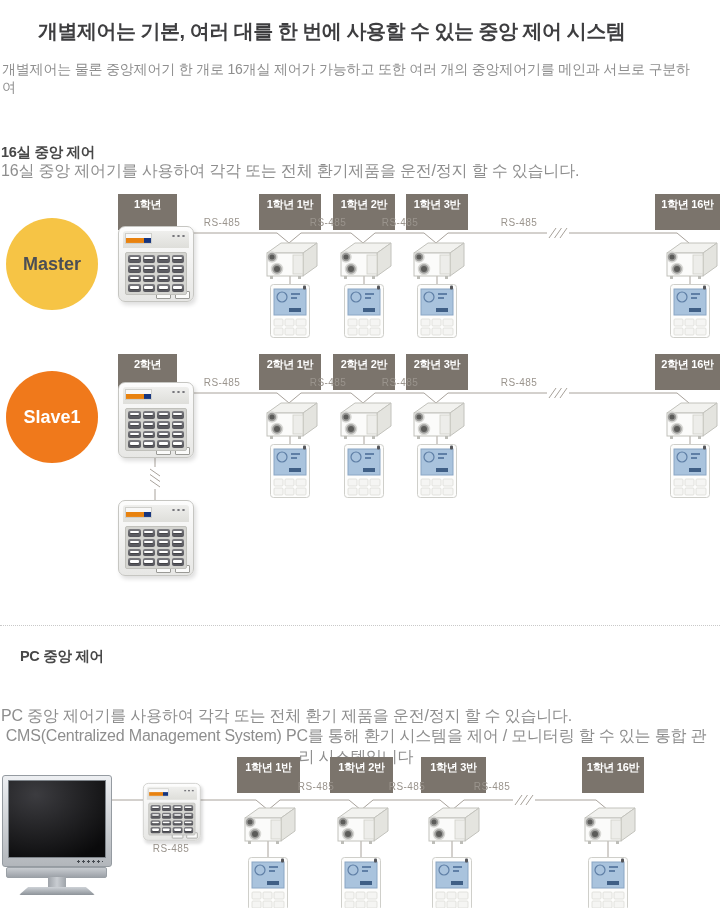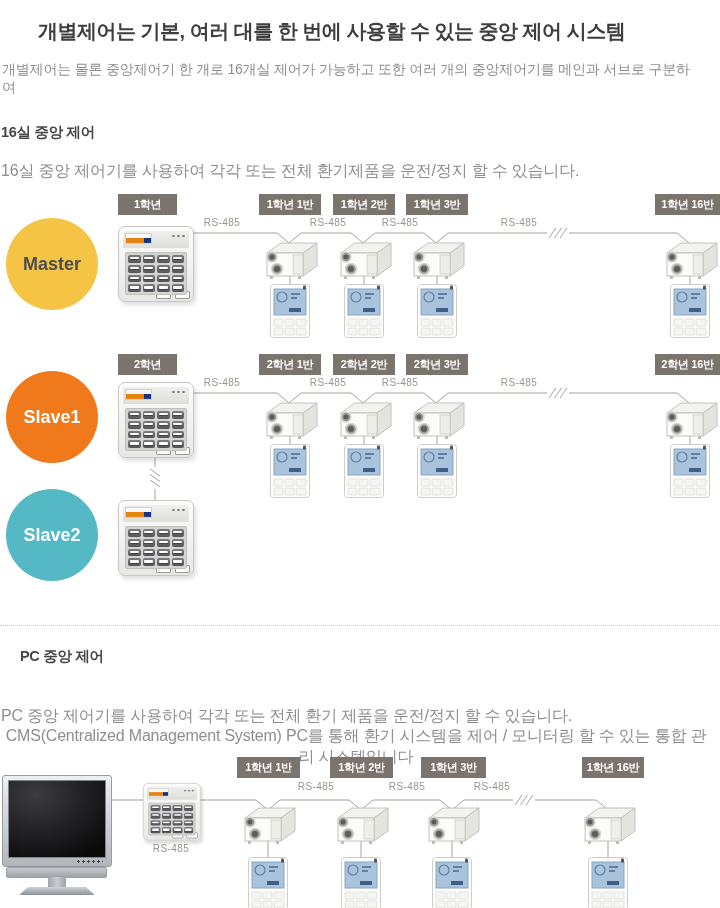--- a/index.html
+++ b/index.html
@@ -6,34 +6,34 @@
   #canvas{position:relative;width:720px;height:908px;background:#fff;overflow:hidden;
           font-family:"Liberation Sans",sans-serif;}
 
   
   .page-title{position:absolute;left:1px;top:5px;width:700px;font-size:20px;font-weight:700;
               color:#3e3e40;letter-spacing:-0.5px;padding-left:37px;}
   .intro{position:absolute;left:2px;width:700px;font-size:14px;color:#8e8e8e;letter-spacing:-0.2px;}
   .intro1{top:47px;} .intro2{top:69px;}
   .sec-heading{position:absolute;left:1px;font-size:14.5px;font-weight:700;color:#474747;letter-spacing:-0.3px;}
   .sec-desc{position:absolute;left:1px;width:710px;font-size:16px;color:#8e8e8e;letter-spacing:-0.2px;}
-  .h16{top:111px;} .d16{top:145px;}
+  .h16{top:131px;} .d16{top:145px;}
   .hpc{top:635px;padding-left:19px;} .dpc1{top:690px;} .dpc2{top:710px;text-align:center;}
 
   .divider{position:absolute;left:0;top:625px;width:720px;border-top:1px dotted #c9c9c9;}
 
   
   .node{position:absolute;width:92px;height:92px;border-radius:50%;display:flex;
         align-items:center;justify-content:center;font-size:18px;font-weight:600;}
   .node-master{left:6px;top:218px;background:#f6c445;color:#4b4e55;}
   .node-slave1{left:6px;top:371px;background:#f0791b;color:#fff;}
   .node-slave2{left:6px;top:489px;background:#55b9c5;color:#fff;}
 
   
-  .room-label{position:absolute;height:21px;line-height:21px;background:#7b746c;color:#fff;
+  .room-label{position:absolute;height:36px;line-height:21px;background:#7b746c;color:#fff;
               font-size:11px;font-weight:700;text-align:center;letter-spacing:-0.3px;}
   .rt1{top:194px;} .rt2{top:354px;} .rtp{top:757px;}
   .gl{left:118px;width:59px;}
   .r1a{left:259px;width:62px;} .r1b{left:333px;width:62px;} .r1c{left:406px;width:62px;} .r1d{left:655px;width:65px;}
   .rpa{left:237px;width:63px;} .rpb{left:330px;width:63px;} .rpc{left:421px;width:65px;} .rpd{left:582px;width:62px;}
 
   
   .rs{position:absolute;font-size:10px;color:#9a948d;letter-spacing:0.4px;transform:translateX(-50%);white-space:nowrap;}
   .rsy1{top:217px;} .rsy2{top:377px;} .rsyp{top:781px;}
   .rsx1{left:222px;} .rsx2{left:328px;} .rsx3{left:400px;} .rsx4{left:519px;}
@@ -174,21 +174,20 @@
             <line x1="-9" y1="5" x2="-2" y2="-5"></line>
             <line x1="-3.5" y1="5" x2="3.5" y2="-5"></line>
             <line x1="2" y1="5" x2="9" y2="-5"></line>
           </g>
         </g>
     </g>
   </svg>
 
   <div class="node node-master">Master</div>
   <div class="node node-slave1">Slave1</div>
-  <div class="node node-slave2">Slave2</div>
 
   <div class="room-label rt1 gl">1학년</div>
   <div class="room-label rt1 r1a">1학년 1반</div>
   <div class="room-label rt1 r1b">1학년 2반</div>
   <div class="room-label rt1 r1c">1학년 3반</div>
   <div class="room-label rt1 r1d">1학년 16반</div>
   <span class="rs rsy1 rsx1">RS-485</span>
   <span class="rs rsy1 rsx2">RS-485</span>
   <span class="rs rsy1 rsx3">RS-485</span>
   <span class="rs rsy1 rsx4">RS-485</span>

